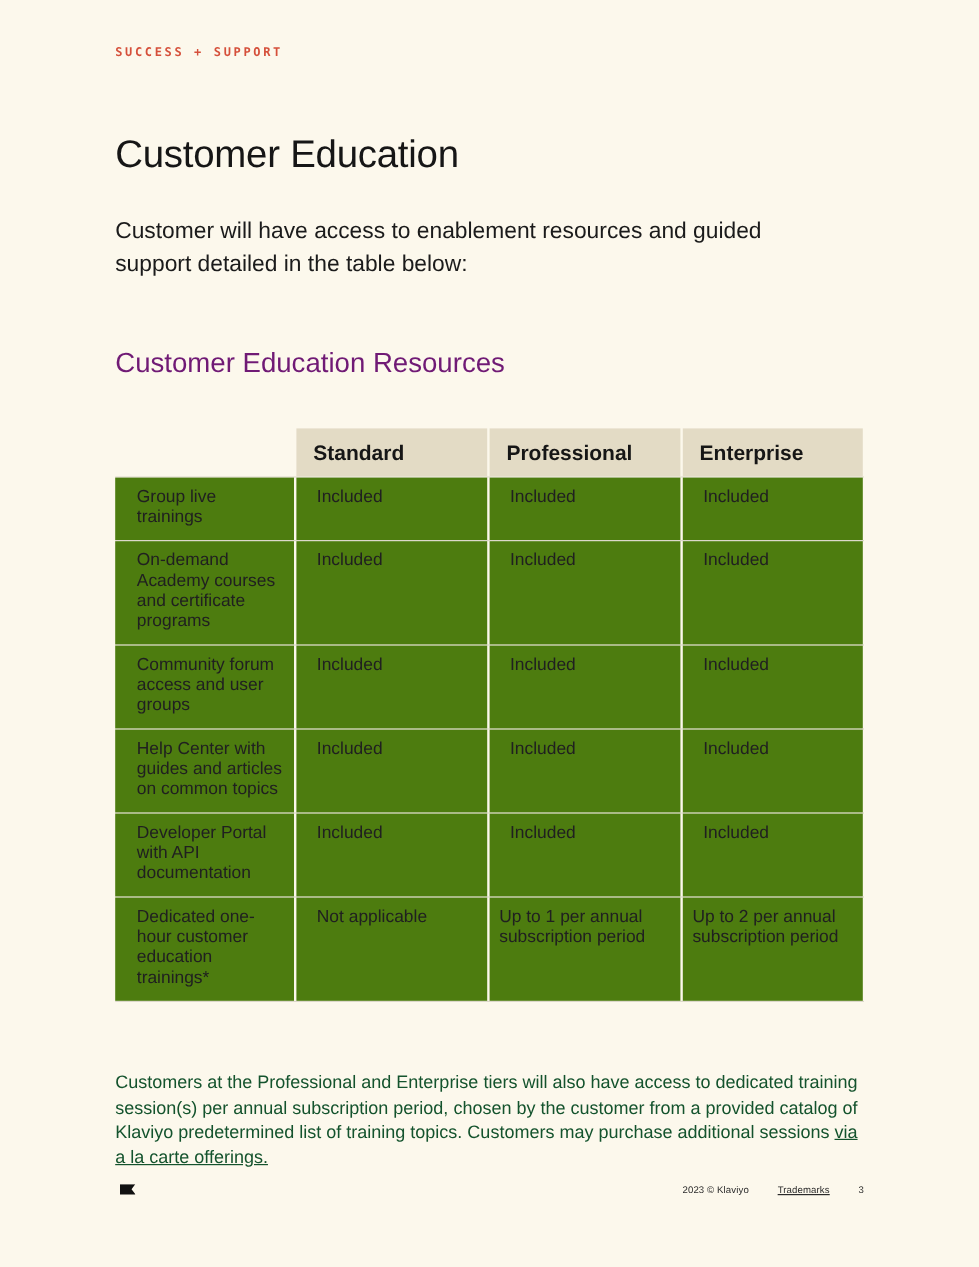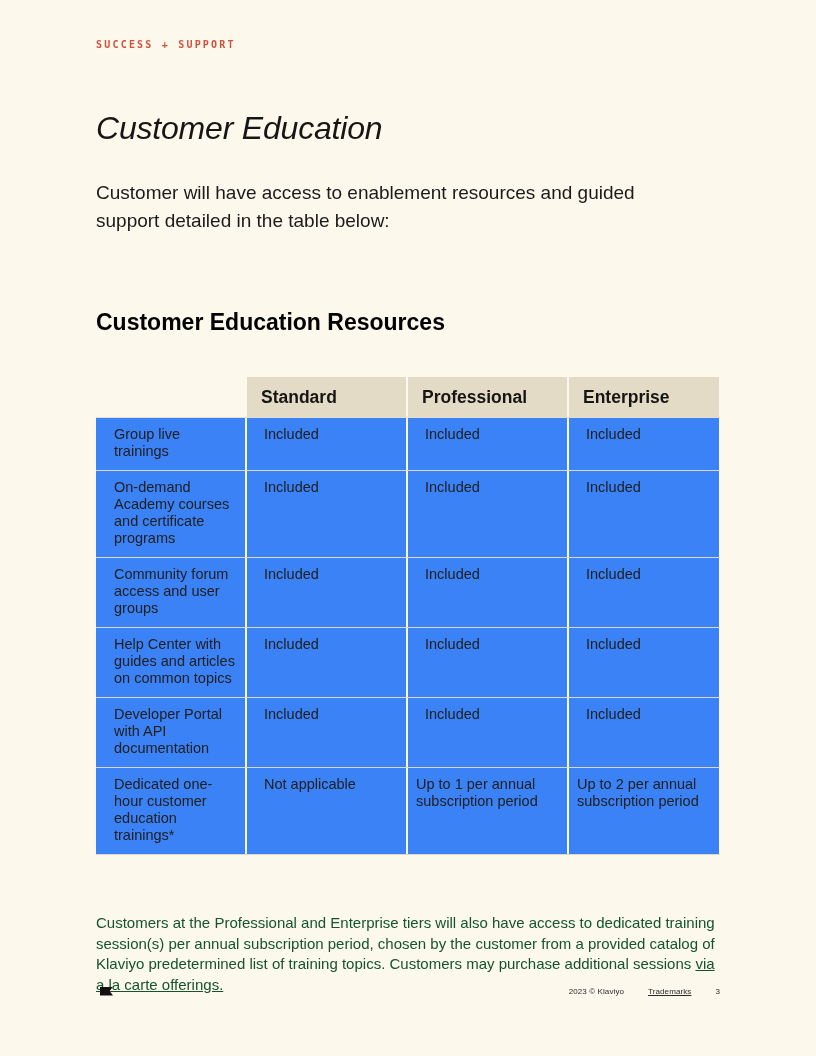--- a/index.html
+++ b/index.html
@@ -24,34 +24,33 @@
     font-weight: bold;
     letter-spacing: 2.2px;
     color: #D5503B;
   }
   h1.title {
     margin-top: 60px;
     font-size: 32px;
     font-weight: 400;
     letter-spacing: -0.2px;
     color: #161616;
-    font-style: italic;
   }
   p.intro {
     margin-top: 32px;
     font-size: 19px;
     line-height: 27.5px;
     max-width: 588px;
     color: #1b1b1b;
   }
   h2.section-title {
-    margin-top: 75px;
+    margin-top: 55px;
     font-size: 23px;
-    font-weight: 700;
-    color: #000000;
+    font-weight: 400;
+    color: #701a75;
   }
   
   .table { margin-top: 41px; width: 624px; }
   .trow {
     display: grid;
     grid-template-columns: 149px 159px 159px 150px;
     column-gap: 2px;
   }
   .thead .cell {
     background: #E3DBC5;
@@ -60,21 +59,21 @@
     align-items: center;
     padding-left: 14px;
     font-size: 17.5px;
     font-weight: bold;
     color: #161616;
   }
   .thead .cell.hempty { background: transparent; }
   .tbody .trow { border-bottom: 1px solid #dcd8ca; }
   .tbody .trow:first-child { border-top: 1px solid #e2ded0; }
   .tbody .cell {
-    background: #3b82f6;
+    background: #4d7c0f;
     font-size: 14.5px;
     line-height: 17px;
     padding: 8px 12px 10px 17px;
     color: #202020;
   }
   .tbody .cell.label { padding-left: 18px; padding-right: 8px; }
   .tbody .cell.center { text-align: left; padding-left: 8px; padding-right: 8px; }
   
   p.note {
     margin-top: 58px;

